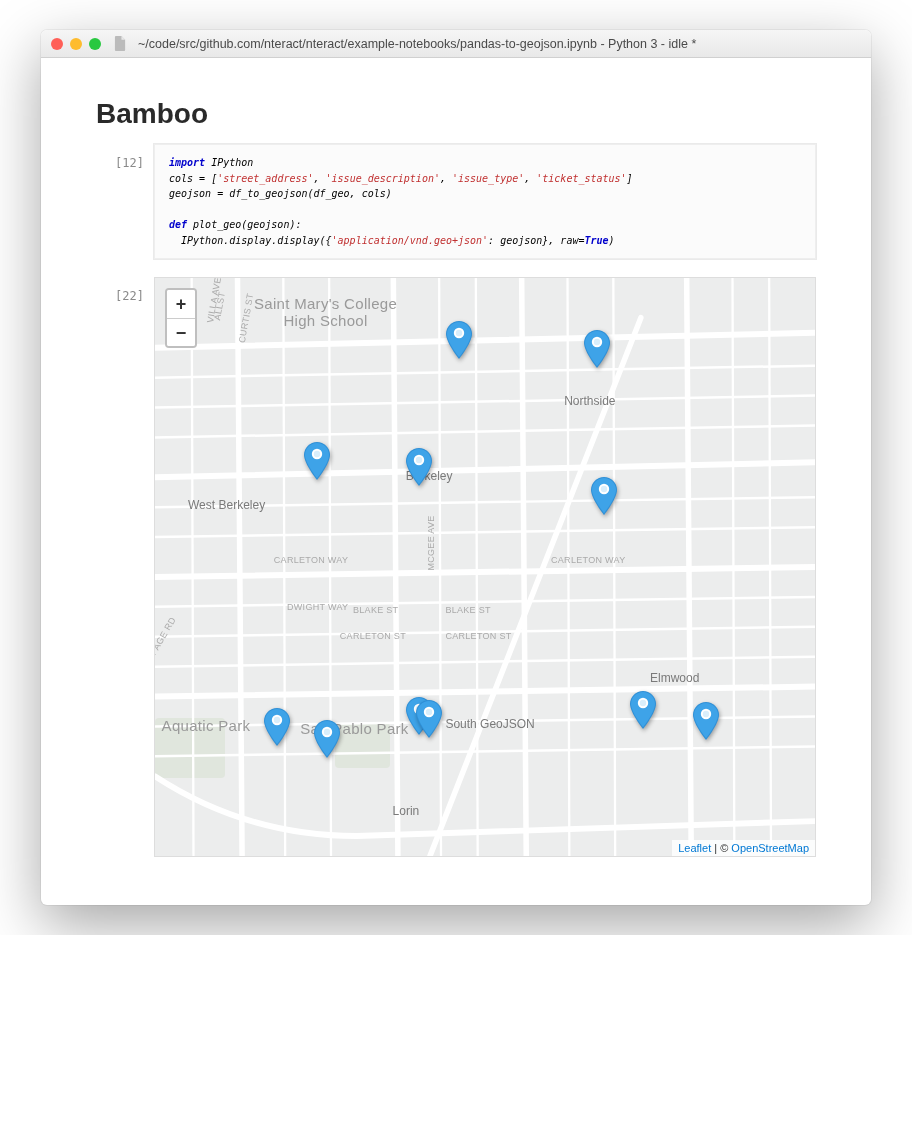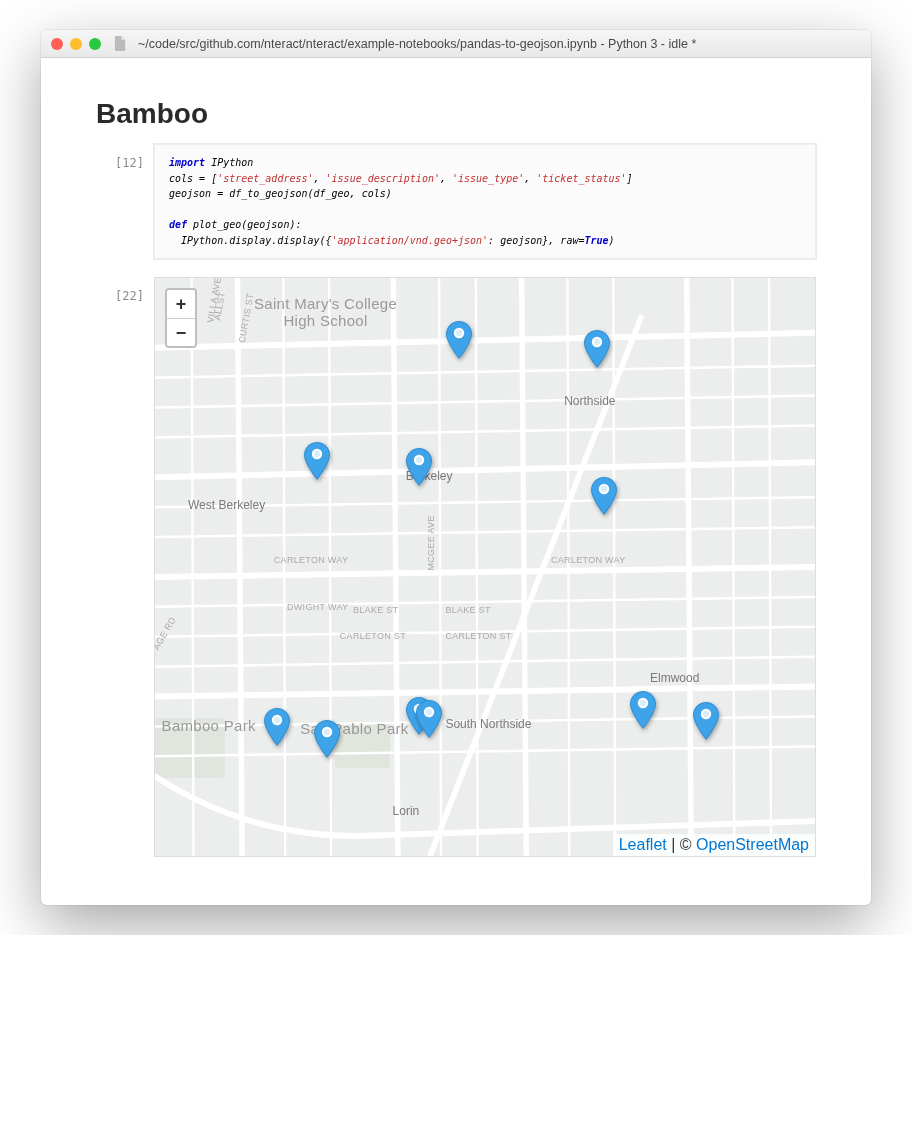--- a/index.html
+++ b/index.html
@@ -107,21 +107,21 @@
   .map-label.tiny { font-size:9px; color:#aaa; letter-spacing:0.3px; }
   .marker {
     position:absolute; width:26px; height:38px; transform:translate(-50%,-100%);
     z-index:10; cursor:pointer;
   }
   .marker svg { width:100%; height:100%; filter: drop-shadow(1px 2px 2px rgba(0,0,0,0.35)); }
   .park { position:absolute; background:#e0e6dd; border-radius:4px; }
   .attribution {
     position:absolute; bottom:0; right:0;
     background:rgba(255,255,255,0.8);
-    font-size:16px; color:#333; padding:2px 6px;
+    font-size:11px; color:#333; padding:2px 6px;
     z-index:30;
   }
   .attribution a { color:#0078d4; text-decoration:none; }
 </style>
 </head>
 <body>
 
 <div class="window">
   <div class="titlebar">
     <div class="traffic">
@@ -221,27 +221,27 @@
             </g>
           </svg>
 
           <div class="zoom-ctrl">
             <button>+</button>
             <button>−</button>
           </div>
 
           <div class="map-label" style="left:38%;top:33%">Berkeley</div>
           <div class="map-label" style="left:5%;top:38%">West Berkeley</div>
-          <div class="map-label" style="left:44%;top:76%">South Northside</div>
+          <div class="map-label" style="left:44%;top:76%">South GeoJSON</div>
           <div class="map-label" style="left:62%;top:20%">Northside</div>
           <div class="map-label" style="left:75%;top:68%">Elmwood</div>
           <div class="map-label" style="left:36%;top:91%">Lorin</div>
           <div class="map-label small" style="left:15%;top:3%;white-space:pre;text-align:center">Saint Mary's College
 High School</div>
-          <div class="map-label small" style="left:1%;top:76%">Bamboo Park</div>
+          <div class="map-label small" style="left:1%;top:76%">Aquatic Park</div>
           <div class="map-label small" style="left:22%;top:76.5%">San Pablo Park</div>
 
           <div class="map-label tiny" style="left:18%;top:48%">CARLETON WAY</div>
           <div class="map-label tiny" style="left:20%;top:56%">DWIGHT WAY</div>
           <div class="map-label tiny" style="left:30%;top:56.5%">BLAKE ST</div>
           <div class="map-label tiny" style="left:44%;top:56.5%">BLAKE ST</div>
           <div class="map-label tiny" style="left:28%;top:61%">CARLETON ST</div>
           <div class="map-label tiny" style="left:44%;top:61%">CARLETON ST</div>
           <div class="map-label tiny" style="left:60%;top:48%">CARLETON WAY</div>
           <div class="map-label tiny" style="left:37.5%;top:45%;transform:rotate(-90deg)">MCGEE AVE</div>

